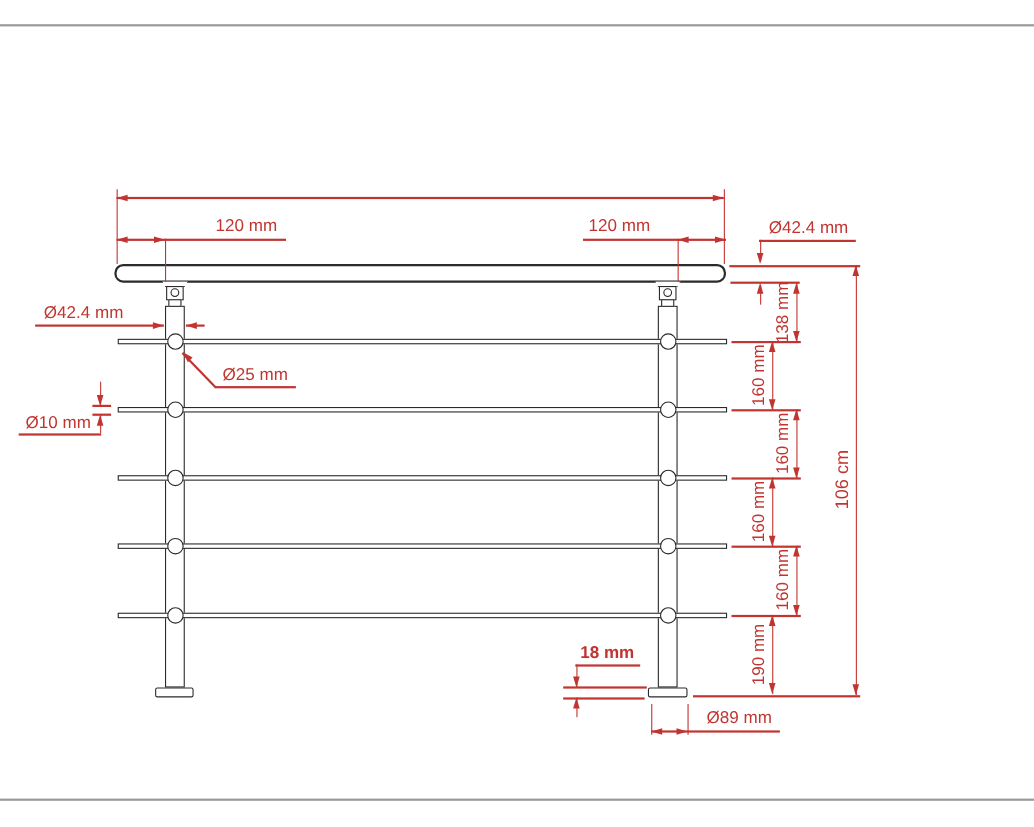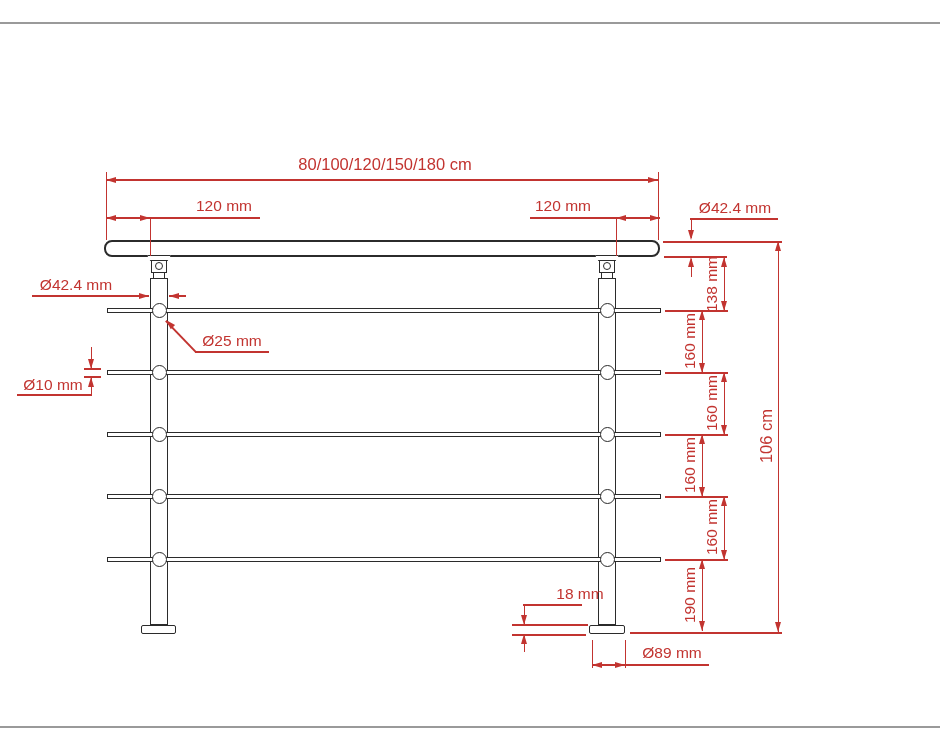--- a/index.html
+++ b/index.html
@@ -70,21 +70,20 @@
   <div class="part holder" style="left:599.5px;top:552px;width:15px;height:15px;"></div>
 
   <div class="part plate" style="left:141px;top:625px;width:35px;height:9px;"></div>
   <div class="part plate" style="left:589px;top:625px;width:36px;height:9px;"></div>
 
   <div class="vl" style="left:105.5px;top:172px;height:68px;"></div>
   <div class="vl" style="left:657.5px;top:172px;height:68px;"></div>
   <div class="hl" style="left:106px;top:179px;width:552px;"></div>
   <div class="ar ar-l" style="left:106px;top:176.5px;"></div>
   <div class="ar ar-r" style="left:648px;top:176.5px;"></div>
-  <div class="lbl big" style="left:385px;top:164px;">80/100/120/150/180 cm</div>
 
   <div class="hl" style="left:106px;top:217px;width:154px;"></div>
   <div class="vl" style="left:149.5px;top:217px;height:39px;"></div>
   <div class="ar ar-l" style="left:106px;top:214.5px;"></div>
   <div class="ar ar-r" style="left:140px;top:214.5px;"></div>
   <div class="lbl" style="left:224px;top:206px;">120 mm</div>
 
   <div class="hl" style="left:530px;top:217px;width:130px;"></div>
   <div class="vl" style="left:615.5px;top:217px;height:39px;"></div>
   <div class="ar ar-l" style="left:616px;top:214.5px;"></div>
@@ -155,21 +154,21 @@
 
   <div class="lbl" style="left:53px;top:385px;">Ø10 mm</div>
   <div class="hl" style="left:17px;top:394px;width:75px;"></div>
   <div class="hl" style="left:84px;top:368px;width:17px;"></div>
   <div class="hl" style="left:84px;top:376px;width:17px;"></div>
   <div class="vl" style="left:90.5px;top:347px;height:21px;"></div>
   <div class="ar ar-d" style="left:87.5px;top:359px;"></div>
   <div class="vl" style="left:90.5px;top:377px;height:17px;"></div>
   <div class="ar ar-u" style="left:87.5px;top:377px;"></div>
 
-  <div class="lbl" style="left:580px;top:594px;">18 mm</div>
+  <div class="lbl" style="left:552px;top:594px;font-weight:bold;">18 mm</div>
   <div class="hl" style="left:523px;top:604px;width:59px;"></div>
   <div class="vl" style="left:523.5px;top:604px;height:21px;"></div>
   <div class="ar ar-d" style="left:520.5px;top:615px;"></div>
   <div class="vl" style="left:523.5px;top:634px;height:18px;"></div>
   <div class="ar ar-u" style="left:520.5px;top:634px;"></div>
   <div class="hl" style="left:512px;top:624px;width:76px;"></div>
   <div class="hl" style="left:512px;top:634px;width:74px;"></div>
 
   <div class="vl" style="left:591.5px;top:640px;height:28px;"></div>
   <div class="vl" style="left:624.5px;top:640px;height:28px;"></div>

